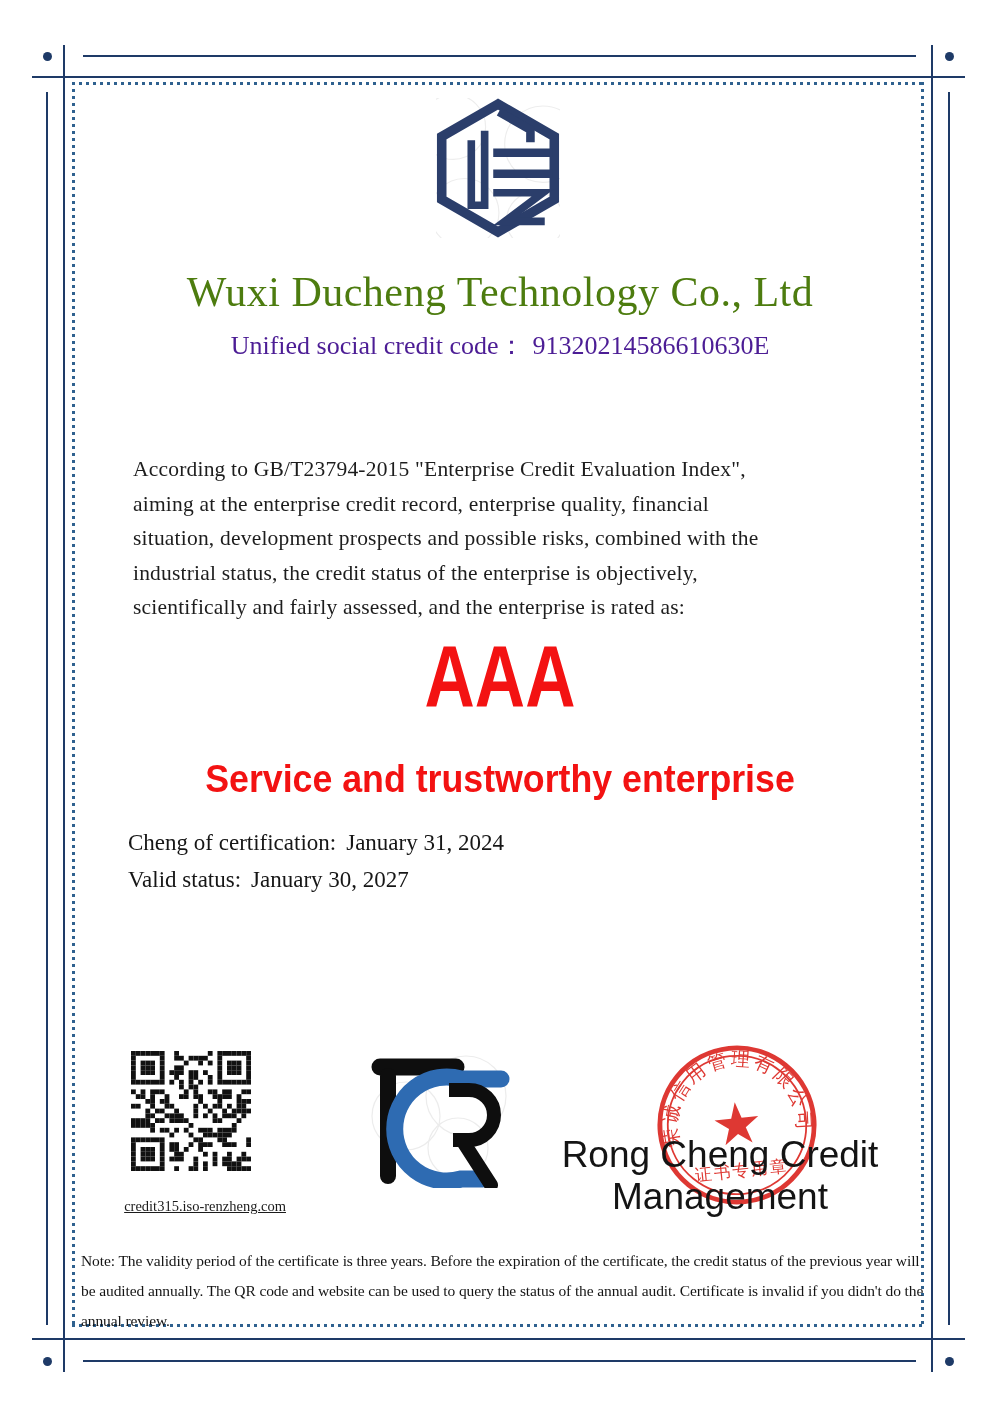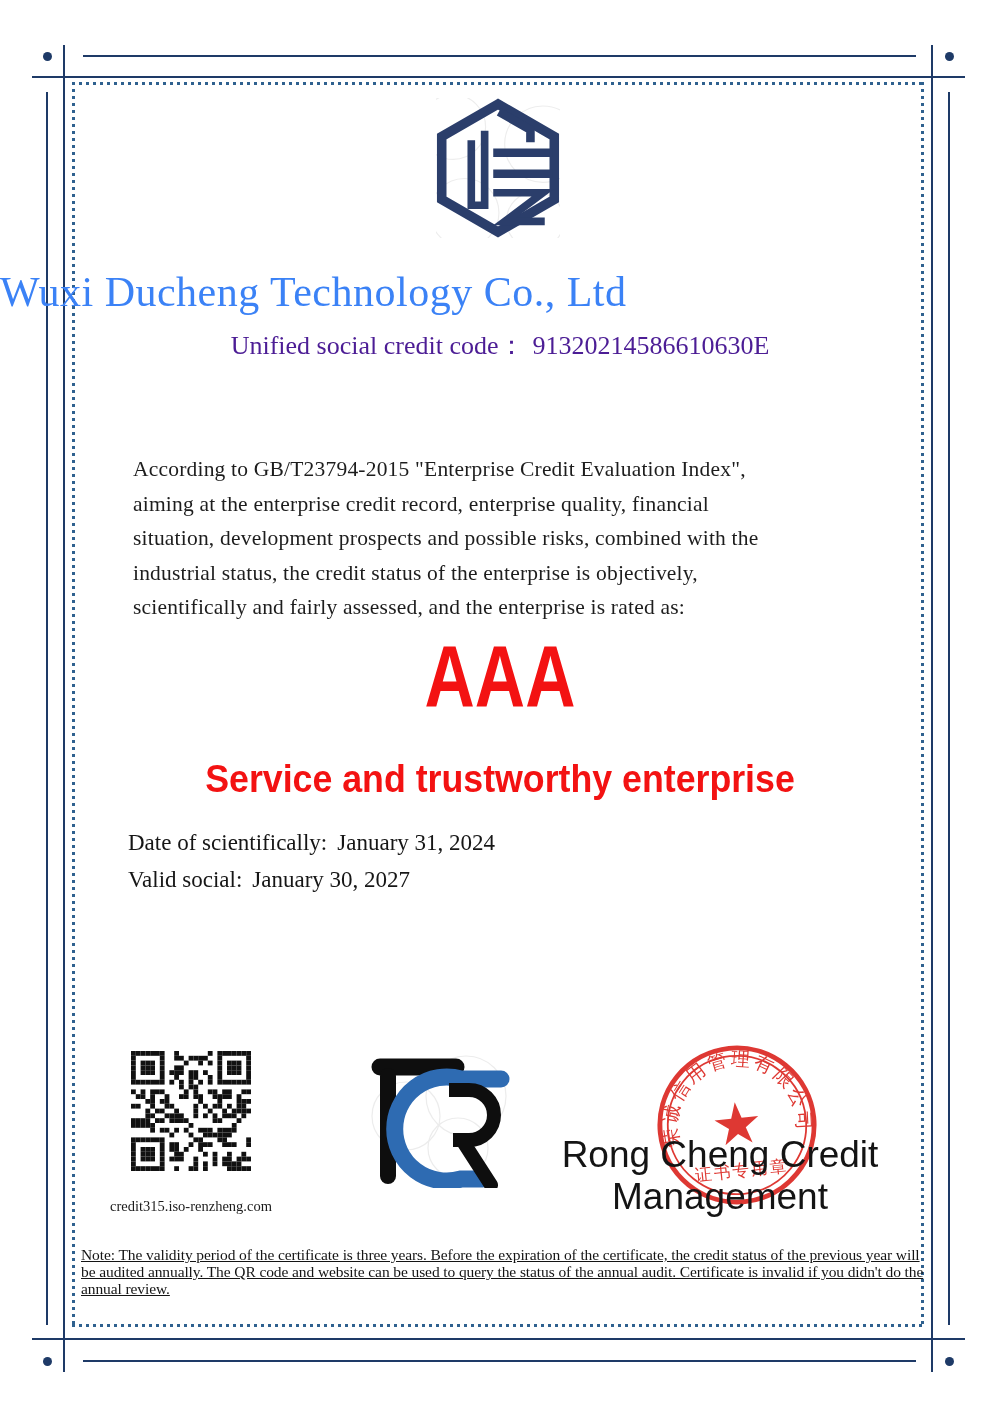--- a/index.html
+++ b/index.html
@@ -9,50 +9,50 @@
   
   .corner-dot { position:absolute; width:9px; height:9px; border-radius:50%; background:#1e3a67; }
   .lineA, .lineB { position:absolute; background:#1e3a67; }
   .dotted-h { position:absolute; height:3px;
       background:repeating-linear-gradient(90deg,#2f618f 0 3px,transparent 3px 7px); }
   .dotted-v { position:absolute; width:3px;
       background:repeating-linear-gradient(180deg,#2f618f 0 3px,transparent 3px 7px); }
 
   
   .logo-wrap   { position:absolute; left:436px; top:98px; width:124px; height:140px; }
-  .title       { position:absolute; left:0; top:268px; width:100%; text-align:left;
-                 font-size:42px; letter-spacing:.5px; color:#3b82f6; }
+  .title       { position:absolute; left:0; top:268px; width:100%; text-align:center;
+                 font-size:42px; letter-spacing:.5px; color:#4d7c0f; }
   .subtitle    { position:absolute; left:0; top:328px; width:100%; text-align:center;
                  font-size:26px; color:#4c1d95; }
   .subtitle .val { margin-left:8px; }
   .paragraph   { position:absolute; left:133px; top:452px; width:770px;
                  font-size:21.5px; line-height:34.5px; color:#1d1d1d;
                  letter-spacing:.2px; white-space:pre-line; }
   .rating      { position:absolute; left:0; top:632px; width:100%; text-align:center;
                  font-family:"Liberation Sans",sans-serif; font-weight:bold;
                  font-size:87px; line-height:1; color:#f31212; transform:scaleX(.8); }
   .rating-sub  { position:absolute; left:0; top:758px; width:100%; text-align:center;
                  font-family:"Liberation Sans",sans-serif; font-weight:bold;
                  font-size:38px; color:#f31212; transform:scaleX(.94); }
   .details     { position:absolute; left:128px; top:824px; font-size:23px; color:#161616; }
   .details .row { line-height:37px; }
   .details .val { margin-left:10px; }
 
   .qr-block    { position:absolute; left:131px; top:1051px; width:120px; height:120px; }
-  .qr-caption  { position:absolute; left:96px; top:1198px; width:190px; text-align:center;
-                 font-size:14.5px; color:#1b1b1b; }
+  .qr-caption  { position:absolute; left:96px; top:1198px; width:190px; text-align:right;
+                 font-size:14.5px; color:#1b1b1b;text-decoration:underline; }
   .rc-logo     { position:absolute; left:366px; top:1046px; width:152px; height:142px; }
   .seal        { position:absolute; left:653px; top:1041px; width:168px; height:168px; opacity:.93; }
   .issuer-1    { position:absolute; left:520px; top:1134px; width:400px; text-align:center;
                  font-family:"Liberation Sans",sans-serif; font-size:37px; color:#141414; }
   .issuer-2    { position:absolute; left:520px; top:1176px; width:400px; text-align:center;
                  font-family:"Liberation Sans",sans-serif; font-size:30px; color:#141414; }
   .note        { position:absolute; left:81px; top:1246px; width:846px;
-                 font-size:15.5px; line-height:17px; letter-spacing:-.1px;
-                 color:#141414; white-space:pre-line;text-decoration:underline; }
+                 font-size:15.5px; line-height:30px; letter-spacing:-.1px;
+                 color:#141414; white-space:pre-line; }
 </style>
 </head>
 <body>
 
 <div class="page">
 
   <div class="corner-dot" style="left:43px;top:52px"></div>
   <div class="corner-dot" style="left:945px;top:52px"></div>
   <div class="corner-dot" style="left:43px;top:1357px"></div>
   <div class="corner-dot" style="left:945px;top:1357px"></div>
@@ -102,24 +102,24 @@
 aiming at the enterprise credit record, enterprise quality, financial
 situation, development prospects and possible risks, combined with the
 industrial status, the credit status of the enterprise is objectively,
 scientifically and fairly assessed, and the enterprise is rated as:</div>
 
   <div class="rating">AAA</div>
   <div class="rating-sub">Service and trustworthy enterprise</div>
 
   <div class="details">
     <div class="row">
-      <span>Date of scientifically:</span><span class="val">January 31, 2024</span>
+      <span>Cheng of certification:</span><span class="val">January 31, 2024</span>
     </div>
     <div class="row">
-      <span>Valid social:</span><span class="val">January 30, 2027</span>
+      <span>Valid status:</span><span class="val">January 30, 2027</span>
     </div>
   </div>
 
   <div class="qr-block"><svg width="120" height="120" viewBox="0 0 120 120" fill="#111">
         <rect x="0.0" y="0.0" width="4.8" height="4.8"></rect>
         <rect x="4.8" y="0.0" width="4.8" height="4.8"></rect>
         <rect x="9.6" y="0.0" width="4.8" height="4.8"></rect>
         <rect x="14.4" y="0.0" width="4.8" height="4.8"></rect>
         <rect x="19.2" y="0.0" width="4.8" height="4.8"></rect>
         <rect x="24.0" y="0.0" width="4.8" height="4.8"></rect>

